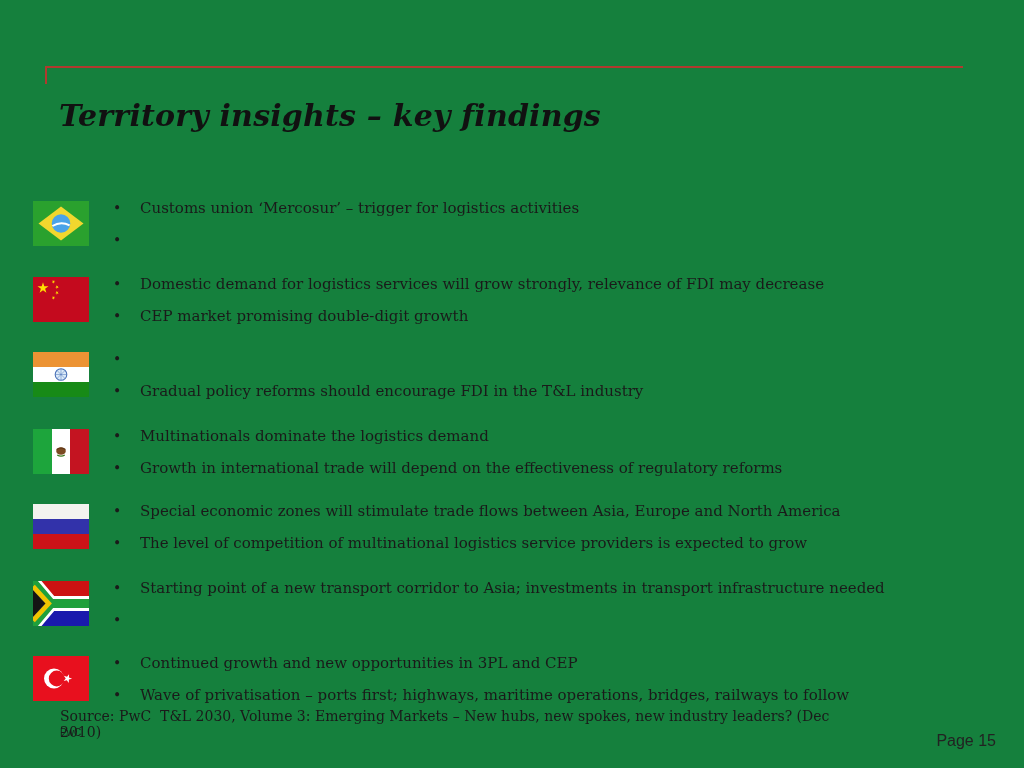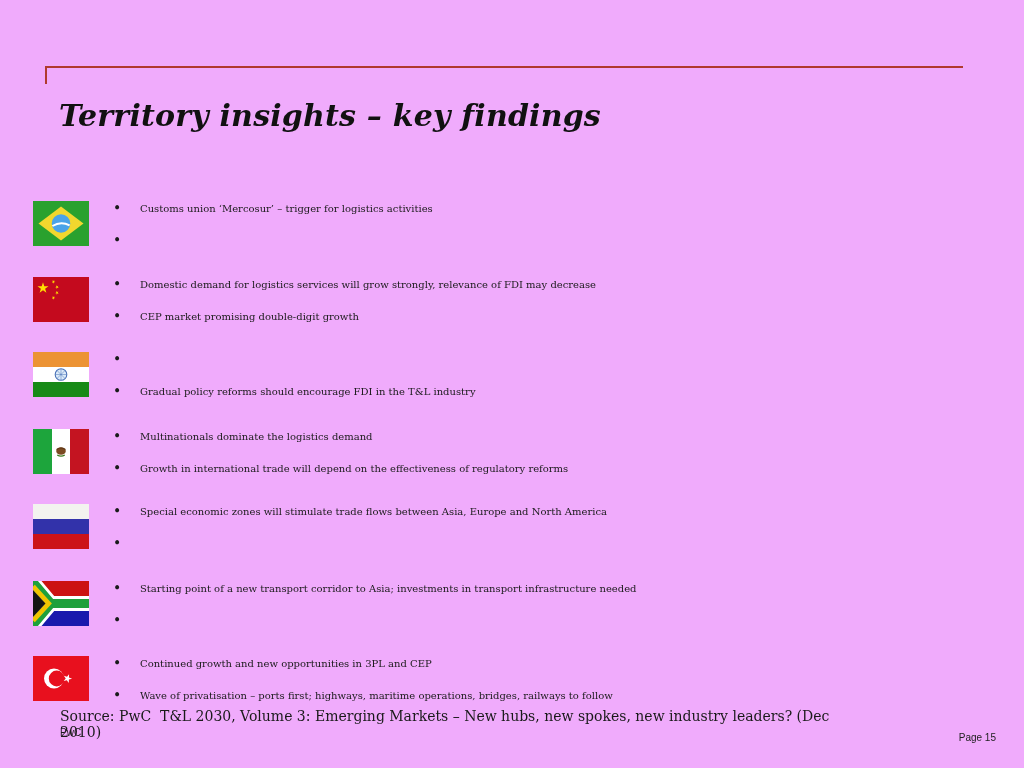--- a/index.html
+++ b/index.html
@@ -1,43 +1,43 @@
 <!DOCTYPE html>
 <html><head>
 <meta charset="utf-8">
 <style>
   html,body{margin:0;padding:0;background:#ffffff;}
   .slide{
-    position:relative;width:1024px;height:768px;background:#f0abfc;
+    position:relative;width:1024px;height:768px;background:#15803d;
     overflow:hidden;font-family:"DejaVu Serif","Liberation Serif",serif;color:#1a1a1a;
   }
   .accent-line{position:absolute;left:45px;top:66px;width:918px;height:2px;background:#b03a2e;}
   .accent-tick{position:absolute;left:45px;top:66px;width:2px;height:18px;background:#b03a2e;}
   .title{
     position:absolute;left:59px;top:78px;
     font-size:30px;font-weight:bold;font-style:italic;color:#111111;
     letter-spacing:0.2px;white-space:nowrap;
   }
   .group{position:absolute;left:0;width:1024px;}
   .flag{position:absolute;left:33px;top:9px;width:56px;height:45px;display:block;}
   .flag svg{display:block;width:56px;height:45px;}
   .bullets{margin-left:113px;}
   .bullet-row{display:flex;align-items:center;height:32px;}
   .marker{width:27px;font-size:14px;flex:0 0 27px;color:#1a1a1a;}
-  .btext{font-size:10px;white-space:nowrap;color:#1a1a1a;}
+  .btext{font-size:15px;white-space:nowrap;color:#1a1a1a;}
   .source{
     position:absolute;left:60px;top:708px;font-size:14px;color:#1a1a1a;
     white-space:pre-wrap;width:800px;
   }
   .brand{
     position:absolute;left:60px;top:727px;font-size:10px;color:#1a1a1a;
     font-family:"Liberation Sans","DejaVu Sans",sans-serif;
   }
   .page-number{
-    position:absolute;right:28px;top:732px;font-size:10px;color:#222222;
+    position:absolute;right:28px;top:732px;font-size:16px;color:#222222;
     font-family:"Liberation Sans","DejaVu Sans",sans-serif;
   }
 </style>
 </head>
 <body>
 
 <svg width="0" height="0" style="position:absolute">
   <defs>
     <path id="star5" d="M0,-1 L0.2245,-0.309 L0.9511,-0.309 L0.3633,0.1180 L0.5878,0.8090 L0,0.3820 L-0.5878,0.8090 L-0.3633,0.1180 L-0.9511,-0.309 L-0.2245,-0.309 Z"></path>
   </defs>
@@ -147,20 +147,21 @@
         <rect y="30" width="56" height="15" fill="#cc1318"></rect>
       </svg>
     </span>
     <div class="bullets">
       <div class="bullet-row">
         <span class="marker">•</span>
         <span class="btext">Special economic zones will stimulate trade flows between Asia, Europe and North America</span>
       </div>
       <div class="bullet-row">
         <span class="marker">•</span>
+        <span class="btext">The level of competition of multinational logistics service providers is expected to grow</span>
       </div>
     </div>
   </div>
 
   <div class="group" style="top:572px">
     <span class="flag">
       <svg viewBox="0 0 56 45">
         <rect width="56" height="22.5" fill="#cc1212"></rect>
         <rect y="22.5" width="56" height="22.5" fill="#1919ad"></rect>
         <path d="M0,0 L19,22.5 L0,45" fill="none" stroke="#ffffff" stroke-width="13"></path>

